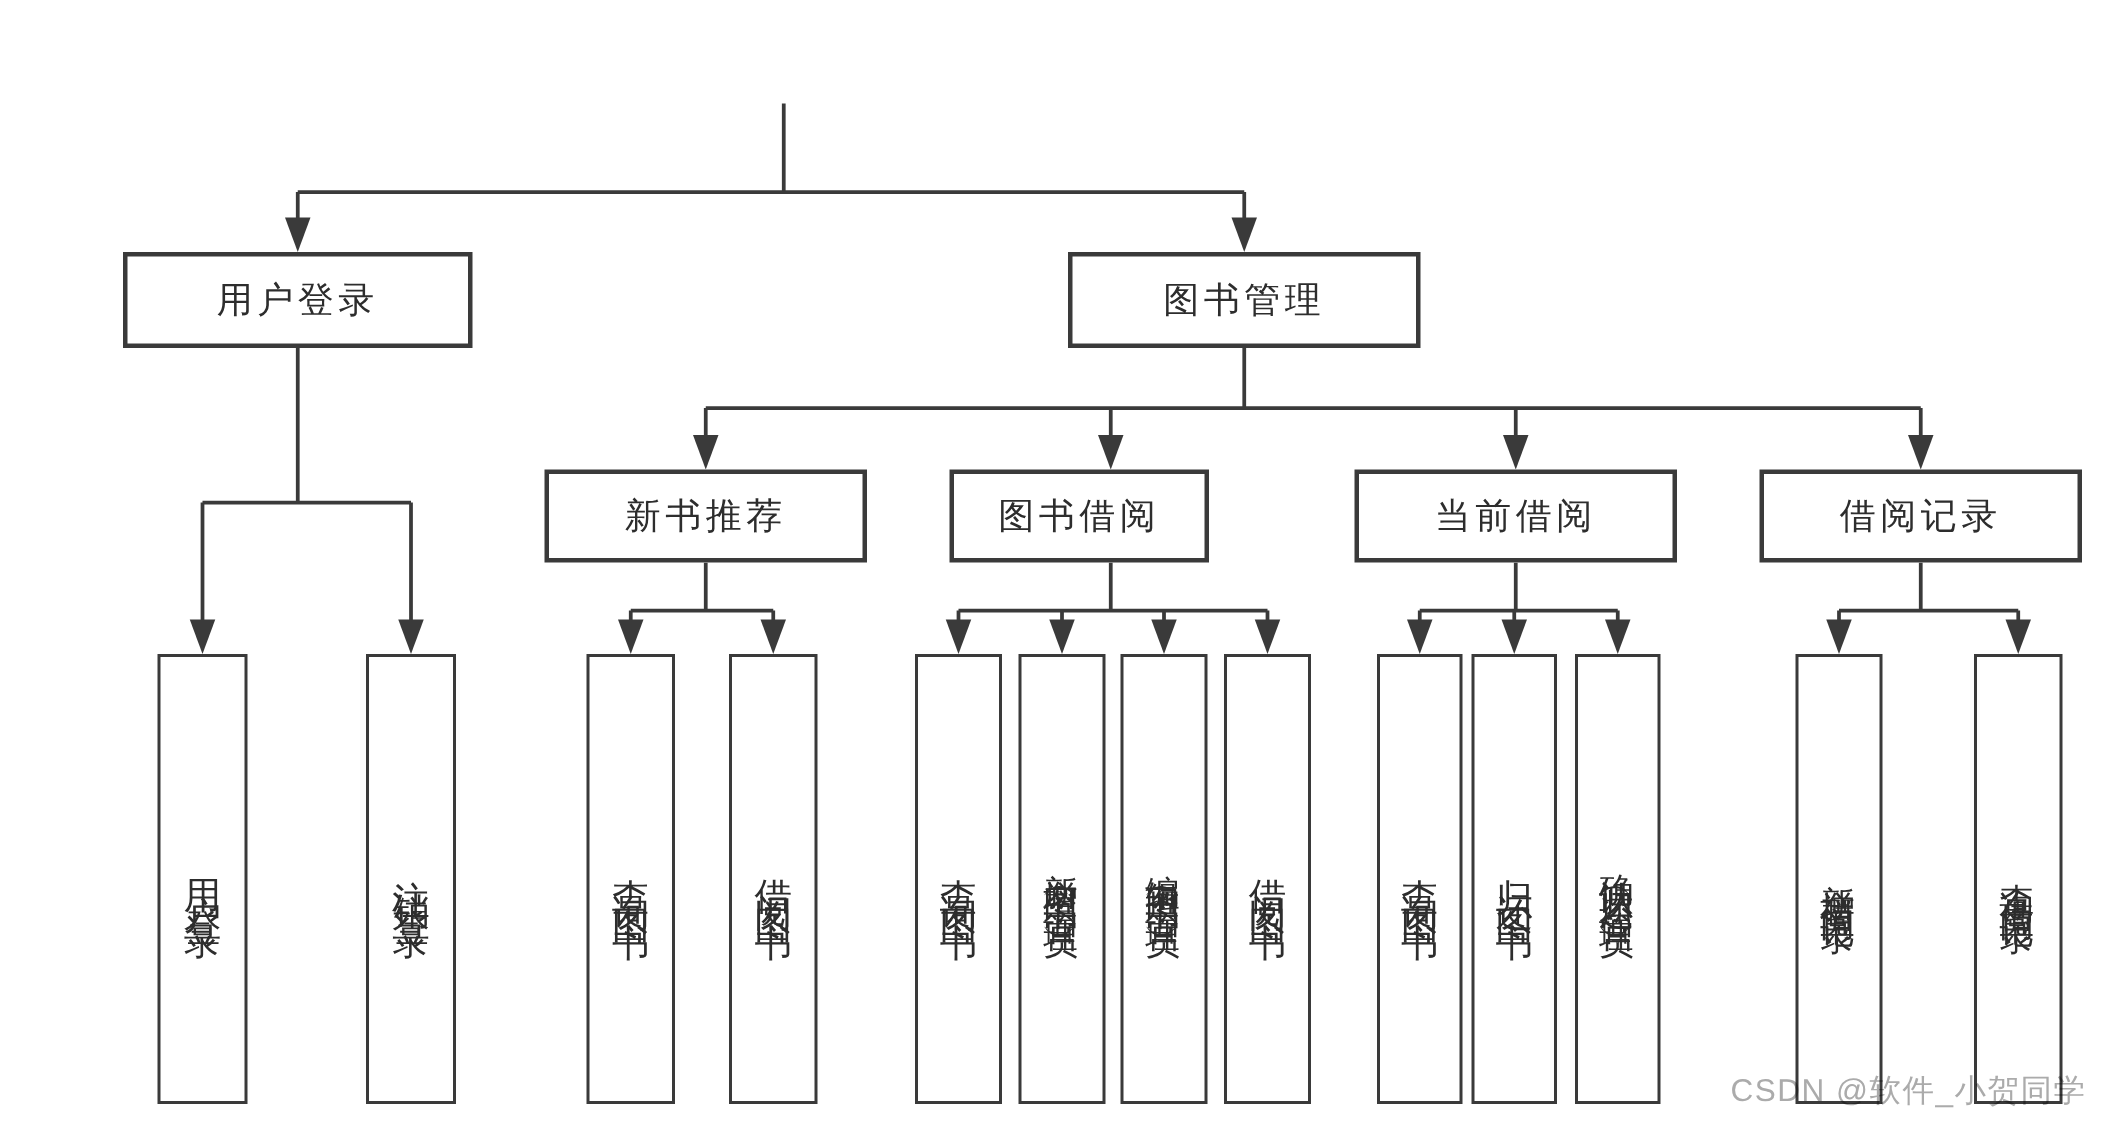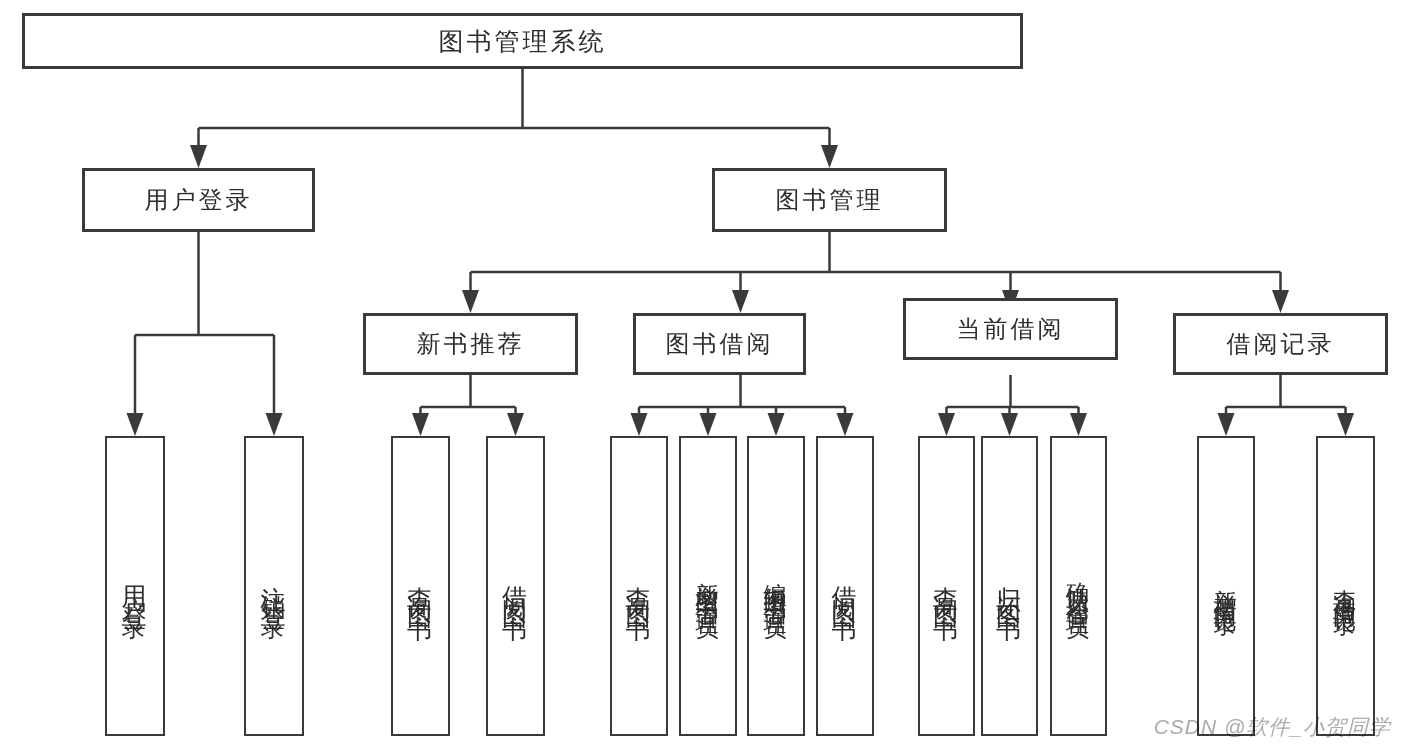--- a/index.html
+++ b/index.html
@@ -56,21 +56,20 @@
   .vlong  { font-size: 23px; letter-spacing: 5px; }
   .watermark {
     position: absolute;
     right: 14px;
     bottom: 6px;
     font-size: 21px;
     color: var(--watermark);
     letter-spacing: 1px;
     mix-blend-mode: multiply;
     white-space: nowrap;
-    font-style: italic;
   }
 </style>
 </head>
 <body>
 
 <div class="canvas">
 
   <svg class="connectors" viewBox="0 0 1405 747">
     <g>
       <path d="M522.5 69 V128 M198.5 128 H829.5 M198.5 128 V150 M829.5 128 V150"></path>
@@ -109,28 +108,27 @@
       <polygon points="767.5,413 784.5,413 776,436"></polygon>
       <polygon points="836.5,413 853.5,413 845,436"></polygon>
       <polygon points="938,413 955,413 946.5,436"></polygon>
       <polygon points="1001,413 1018,413 1009.5,436"></polygon>
       <polygon points="1070,413 1087,413 1078.5,436"></polygon>
       <polygon points="1217.5,413 1234.5,413 1226,436"></polygon>
       <polygon points="1337,413 1354,413 1345.5,436"></polygon>
     </g>
   </svg>
 
-  <div class="hnode" style="left:22px; top:13px; width:1001px; height:56px; font-size:25px;">图书管理系统</div>
 
   <div class="hnode" style="left:82px; top:168px; width:233px; height:64px;">用户登录</div>
   <div class="hnode" style="left:712px; top:168px; width:235px; height:64px;text-align:center;">图书管理</div>
 
   <div class="hnode" style="left:363px; top:313px; width:215px; height:62px;">新书推荐</div>
   <div class="hnode" style="left:633px; top:313px; width:173px; height:62px;">图书借阅</div>
-  <div class="hnode" style="left:903px; top:298px; width:215px; height:62px;">当前借阅</div>
+  <div class="hnode" style="left:903px; top:313px; width:215px; height:62px;">当前借阅</div>
   <div class="hnode" style="left:1173px; top:313px; width:215px; height:62px;text-align:right;">借阅记录</div>
 
   <div class="vnode vshort" style="left:105px; width:60px;">用户登录</div>
   <div class="vnode vshort" style="left:244px; width:60px;">注销登录</div>
 
   <div class="vnode vshort" style="left:391px; width:59px;">查询图书</div>
   <div class="vnode vshort" style="left:486px; width:59px;">借阅图书</div>
 
   <div class="vnode vshort" style="left:610px; width:58px;">查询图书</div>
   <div class="vnode vlong" style="left:679px; width:58px;">新增图书（管理员）</div>

